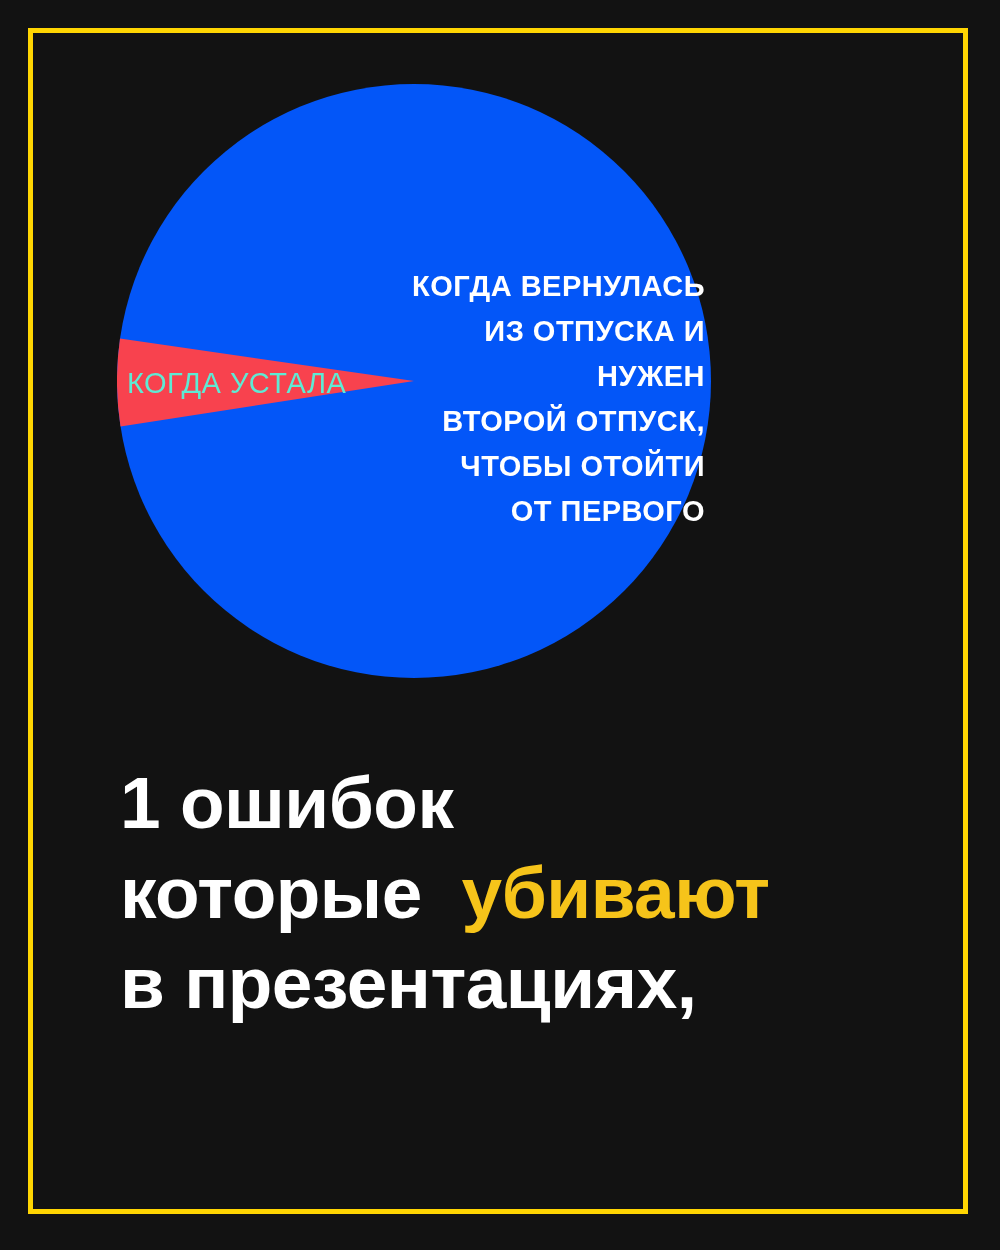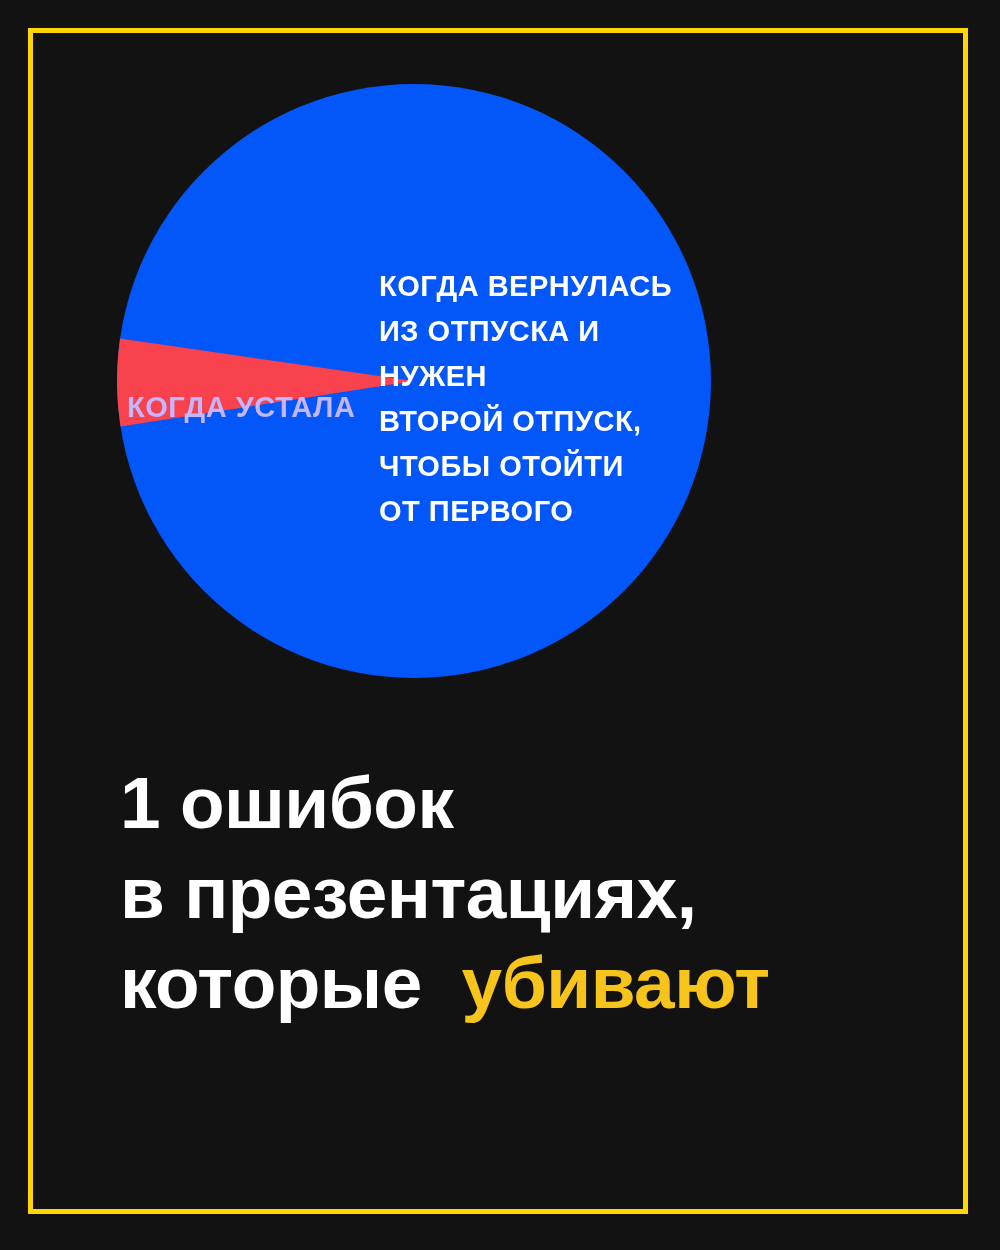--- a/index.html
+++ b/index.html
@@ -25,37 +25,36 @@
   .pie-wrap {
     position: absolute;
     left: 117px; top: 84px;
     width: 594px; height: 594px;
   }
   .pie-svg { position: absolute; left: 0; top: 0; width: 594px; height: 594px; }
   .pie-label-main {
     position: absolute;
     left: 262px; top: 180px;
     width: 326px;
-    text-align: left;
+    text-align: right;
     color: #FFFFFF;
     font-size: 29px;
     font-weight: bold;
     line-height: 45px;
     letter-spacing: 0.5px;
     white-space: pre-line;
   }
   .pie-label-tired {
     position: absolute;
     left: 10px; top: 283px;
-    color: #c4b5fd;
+    color: #5eead4;
     font-size: 29px;
-    font-weight: bold;
+    font-weight: normal;
     letter-spacing: 0.5px;
     white-space: nowrap;
-    margin-top: 24px;
   }
   .title {
     position: absolute;
     left: 120px; top: 758px;
     font-size: 73px;
     font-weight: 700;
     line-height: 90px;
     letter-spacing: -0.5px;
     color: #FFFFFF;
   }
@@ -81,21 +80,21 @@
 ЧТОБЫ ОТОЙТИ
 ОТ ПЕРВОГО</div>
     <div class="pie-label-tired">КОГДА УСТАЛА</div>
   </div>
 
   <div class="title">
     <div class="title-line">
       <span class="t-white">1 ошибок</span>
     </div>
     <div class="title-line">
-      <span class="t-white">в презентациях,</span>
+      <span class="t-white">которые</span>
+      <span class="t-yellow gap">убивают</span>
     </div>
     <div class="title-line">
-      <span class="t-white">которые</span>
-      <span class="t-yellow gap">убивают</span>
+      <span class="t-white">в презентациях,</span>
     </div>
   </div>
 
 </div>
 
 </body></html>

